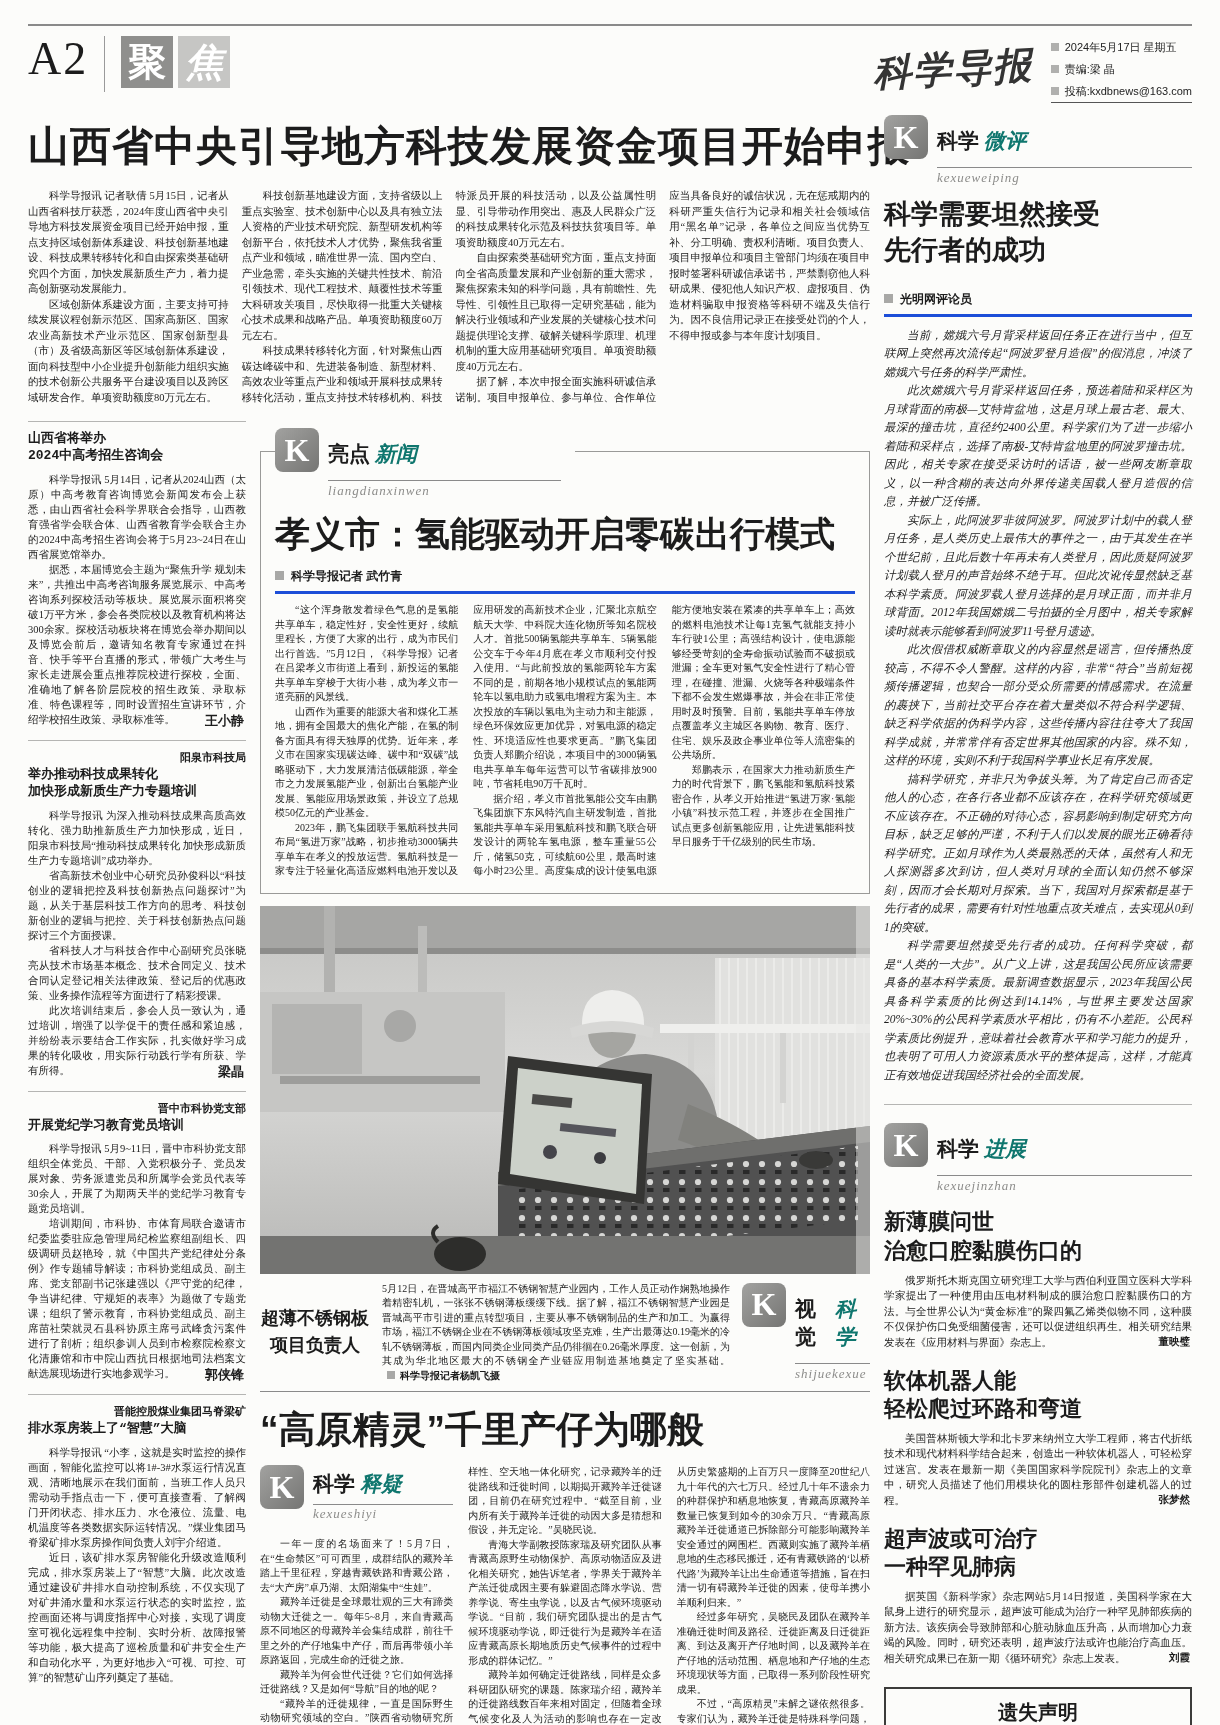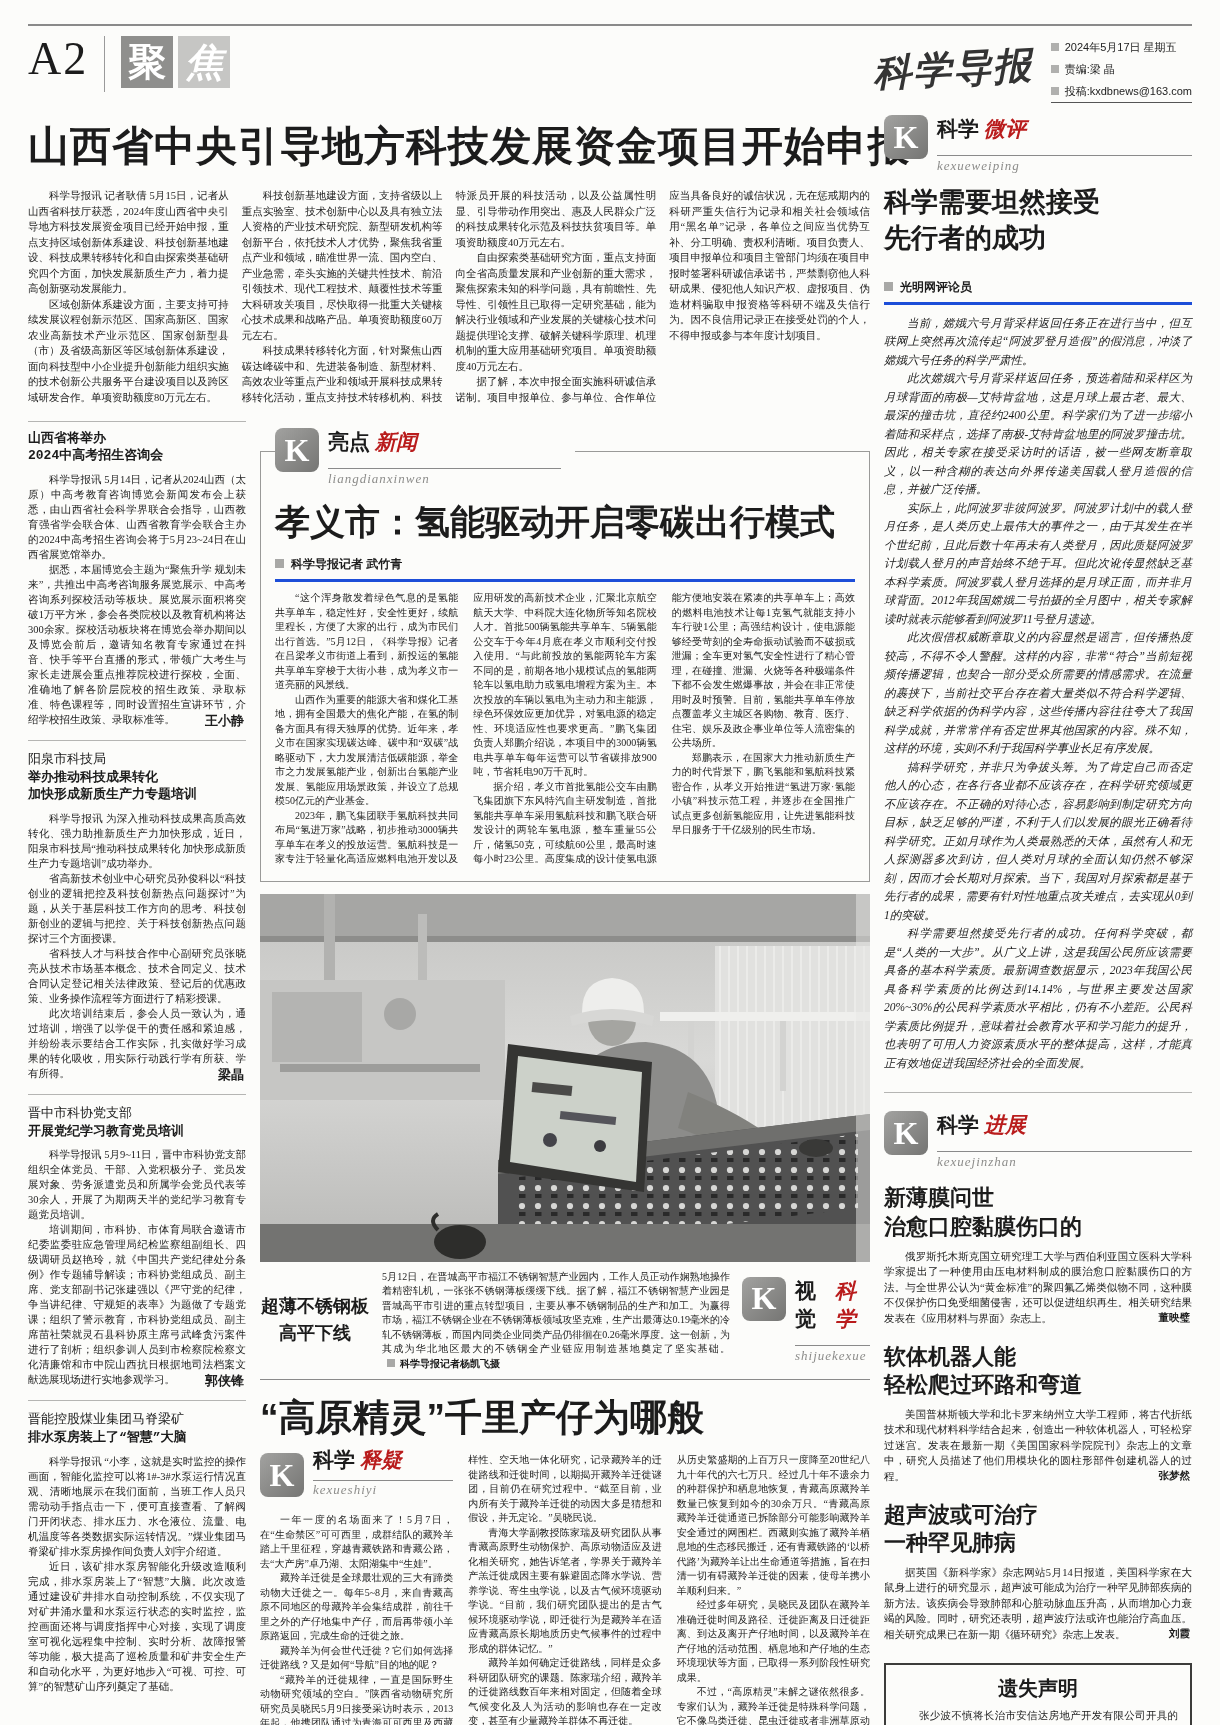--- a/index.html
+++ b/index.html
@@ -29,36 +29,36 @@
   .col-left { width:842px; flex:0 0 842px; }
   .col-right { flex:1; min-width:0; }
   
   .lead-title { font-family:"Liberation Sans","DejaVu Sans",sans-serif; font-weight:900; font-size:41px; letter-spacing:1px; white-space:nowrap; margin:4px 0 14px; }
   .lead-body { column-count:4; column-gap:13px; font-size:10.5px; line-height:15.5px; text-align:justify; }
   .lead-body p { text-indent:2em; }
   .below { display:flex; gap:14px; margin-top:16px; }
   
   .sidebar { width:218px; flex:0 0 218px; }
   .side-art { border-top:1px solid #b5b5b3; padding-top:9px; margin-bottom:10px; }
-  .side-kicker { font-family:"Liberation Sans",sans-serif; font-size:13px; font-weight:400; margin-bottom:2px; }
+  .side-kicker { font-family:"Liberation Sans",sans-serif; font-size:11px; font-weight:700; margin-bottom:2px;text-align:right; }
   .side-title div { font-family:Liberation Mono, monospace; font-weight:800; font-size:13px; line-height:1.3; }
   .side-title { margin-bottom:7px; }
   .side-body { font-size:10.5px; line-height:15px; text-align:justify; }
   .side-body p { text-indent:2em; }
   .byline { text-align:right; font-weight:700; font-size:13px; margin-top:-15px; padding-right:2px; }
   
   .middle { flex:1; min-width:0; }
   .sec-logo { display:flex; gap:9px; align-items:flex-start; }
   .k-badge { width:44px; height:44px; border-radius:8px; flex:0 0 44px;
     background:linear-gradient(135deg,#a2a2a0,#757573); color:#fff;
     font-weight:700; font-size:32px; display:flex; align-items:center; justify-content:center; }
   .sec-text { flex:1; }
   .sec-label { font-size:21px; border-bottom:1px solid #8a8a8a; padding-bottom:12px; display:flex; gap:5px; align-items:baseline; }
   .sec-bold { font-family:"Liberation Sans",sans-serif; font-weight:800; }
-  .sec-script { font-style:italic; font-weight:700; color:#b91c1c; }
+  .sec-script { font-style:italic; font-weight:700; color:#0f766e;margin-top:12px; }
   .sec-pinyin { font-style:italic; color:#8c8c8a; font-size:13px; letter-spacing:1px; padding-top:2px; }
   .hl-box { border:1px solid #9a9a98; padding:0 14px 14px; margin-top:30px; }
   .hl-box .sec-logo { margin-top:-24px; background:#fcfcfa; width:300px; padding-right:14px; }
   .hl-title { font-family:"Liberation Sans",sans-serif; font-weight:900; font-size:35px; white-space:nowrap; margin:12px 0 10px; }
   .mini-byline { font-family:"Liberation Sans",sans-serif; font-size:12px; font-weight:700; padding-bottom:6px; border-bottom:3px solid #1d4ed8; margin-bottom:9px; }
   .mini-byline::before { content:""; display:inline-block; width:9px; height:9px; background:#a8a8a6; margin-right:7px; }
   .hl-cols { column-count:3; column-gap:15px; font-size:10px; line-height:14.5px; text-align:justify; }
   .hl-cols p, .plateau-cols p { text-indent:2em; }
   .photo { margin-top:12px; line-height:0; }
   .caption-row { display:flex; gap:12px; margin-top:8px; border-bottom:1px solid #8a8a8a; padding-bottom:8px; align-items:center; }
@@ -256,21 +256,21 @@
               <path d="M178 336 Q168 326 178 320" stroke="#2d2d2b" stroke-width="4" fill="none"></path>
               <ellipse cx="556" cy="256" rx="17" ry="9" fill="#39393б" opacity="0"></ellipse>
               <ellipse cx="556" cy="254" rx="17" ry="9" fill="#393937"></ellipse>
               <rect x="596" y="0" width="14" height="368" fill="#e8e8e6" opacity="0.5"></rect>
             </svg>
           </div>
 
           <div class="caption-row">
             <div class="photo-label">
               <div>超薄不锈钢板</div>
-              <div>高平下线</div>
+              <div>项目负责人</div>
             </div>
             <div class="caption-text">
               <span>5月12日，在晋城高平市福江不锈钢智慧产业园内，工作人员正动作娴熟地操作着精密轧机，一张张不锈钢薄板缓缓下线。据了解，福江不锈钢智慧产业园是晋城高平市引进的重点转型项目，主要从事不锈钢制品的生产和加工。为赢得市场，福江不锈钢企业在不锈钢薄板领域攻坚克难，生产出最薄达0.19毫米的冷轧不锈钢薄板，而国内同类企业同类产品仍徘徊在0.26毫米厚度。这一创新，为其成为华北地区最大的不锈钢全产业链应用制造基地奠定了坚实基础。</span>
               <span class="caption-credit">科学导报记者杨凯飞摄</span>
             </div>
             <div class="vis-logo sec-logo">
               <div class="k-badge">K</div>
               <div class="sec-text">
                 <div class="sec-label">
                   <span class="sec-bold">视觉</span>

